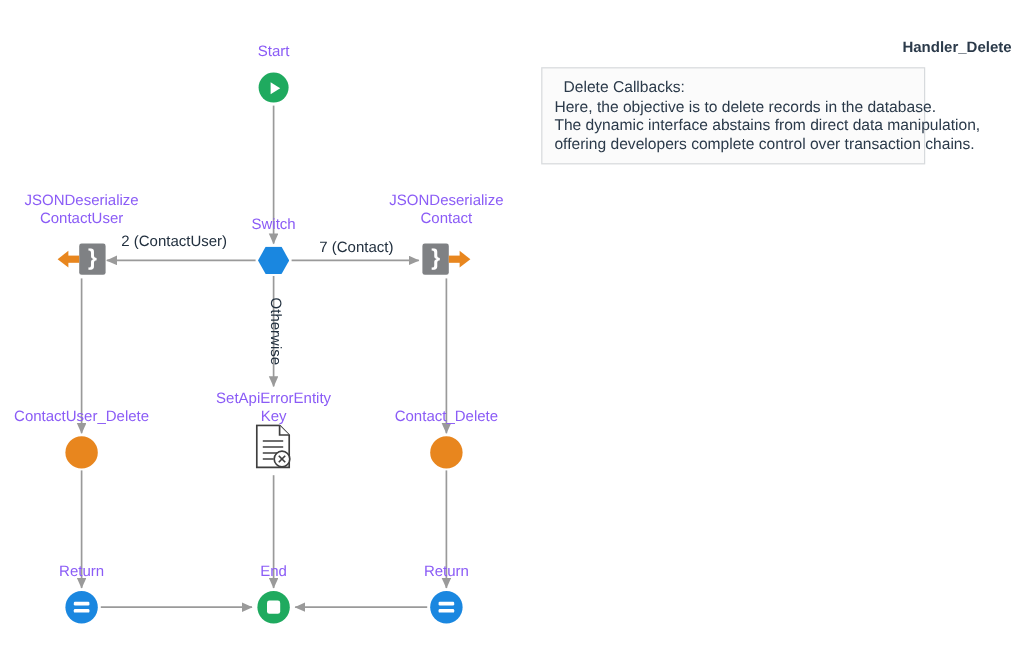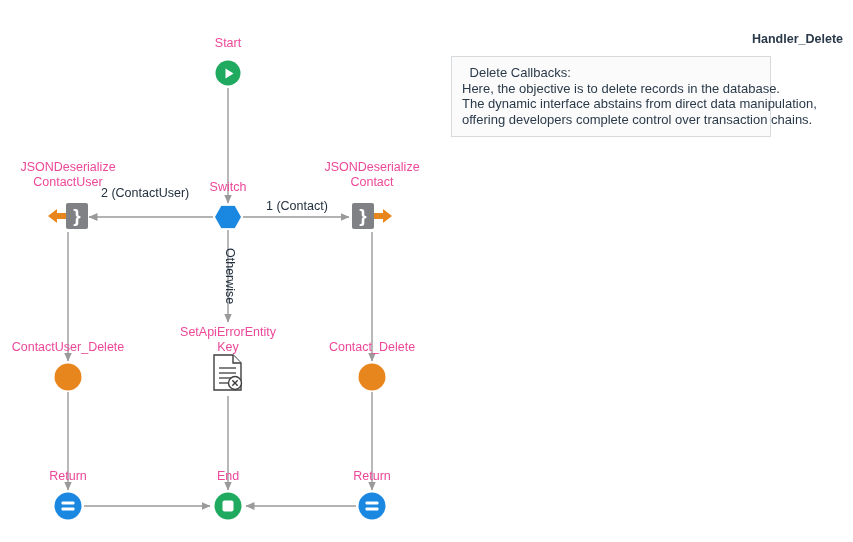--- a/index.html
+++ b/index.html
@@ -35,21 +35,21 @@
   }
   .node-label {
     position: absolute;
     left: 50%;
     transform: translateX(-50%);
     bottom: 22px;
     white-space: pre;
     text-align: center;
     font-size: 12.5px;
     line-height: 15px;
-    color: #ec4899;
+    color: #8b5cf6;
   }
   .node-glyph {
     position: absolute;
     left: 50%;
     top: 50%;
     transform: translate(-50%, -50%);
   }
 
   
   .start-circle {
@@ -237,23 +237,23 @@
       <line x1="372" y1="392" x2="372" y2="490"></line>
 
       <line x1="228" y1="396" x2="228" y2="490"></line>
 
       <line x1="84" y1="506" x2="210" y2="506"></line>
 
       <line x1="356" y1="506" x2="246" y2="506"></line>
     </g>
   </svg>
 
-  <div class="edge-label" style="left:101px; top:186px;text-align:right;">2 (ContactUser)</div>
-
-  <div class="edge-label" style="left:266px; top:199px;">1 (Contact)</div>
+  <div class="edge-label" style="left:101px; top:194px;text-align:right;">2 (ContactUser)</div>
+
+  <div class="edge-label" style="left:266px; top:199px;">7 (Contact)</div>
 
   <div class="edge-label vertical" style="left:237px; top:248px;">Otherwise</div>
 
   <div class="node" style="left:228px; top:73px;">
     <div class="node-label">Start</div>
     <div class="node-glyph">
       <div class="start-circle">
           <div class="play-tri"></div>
         </div>
     </div>

